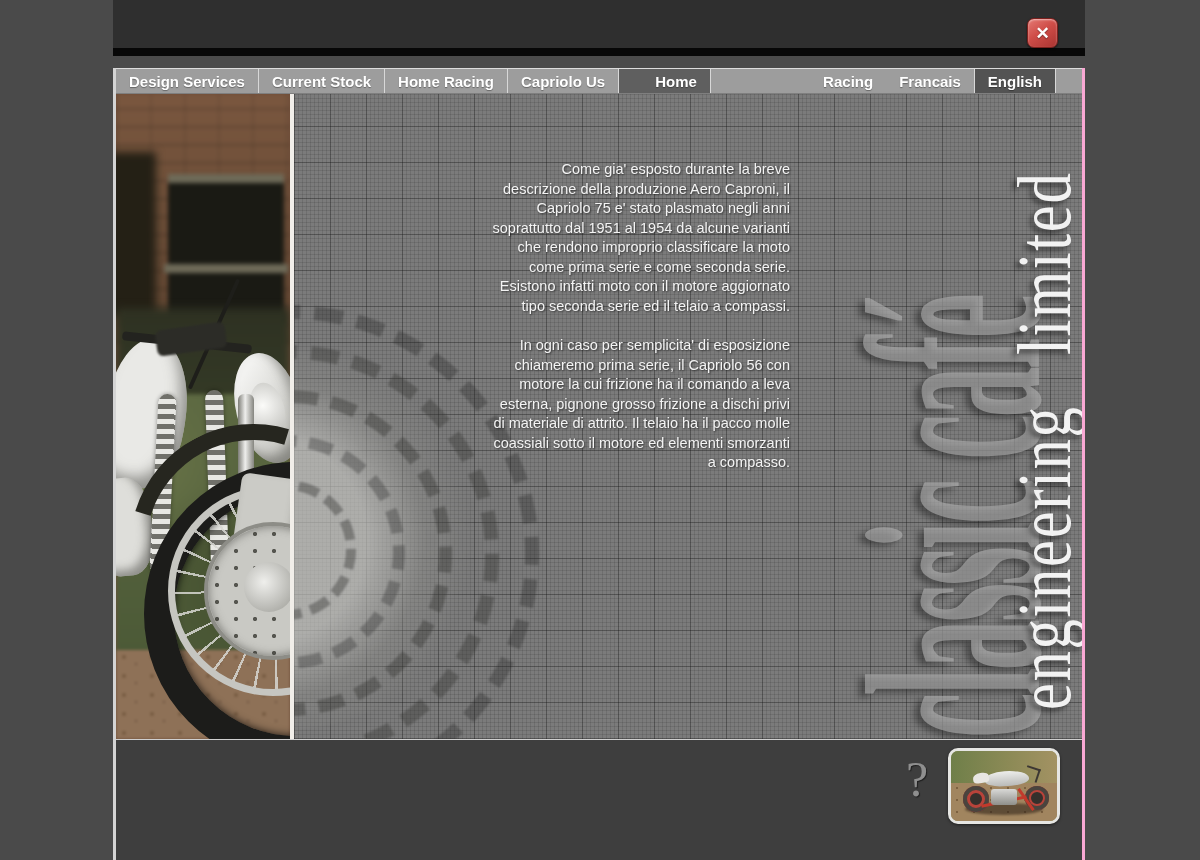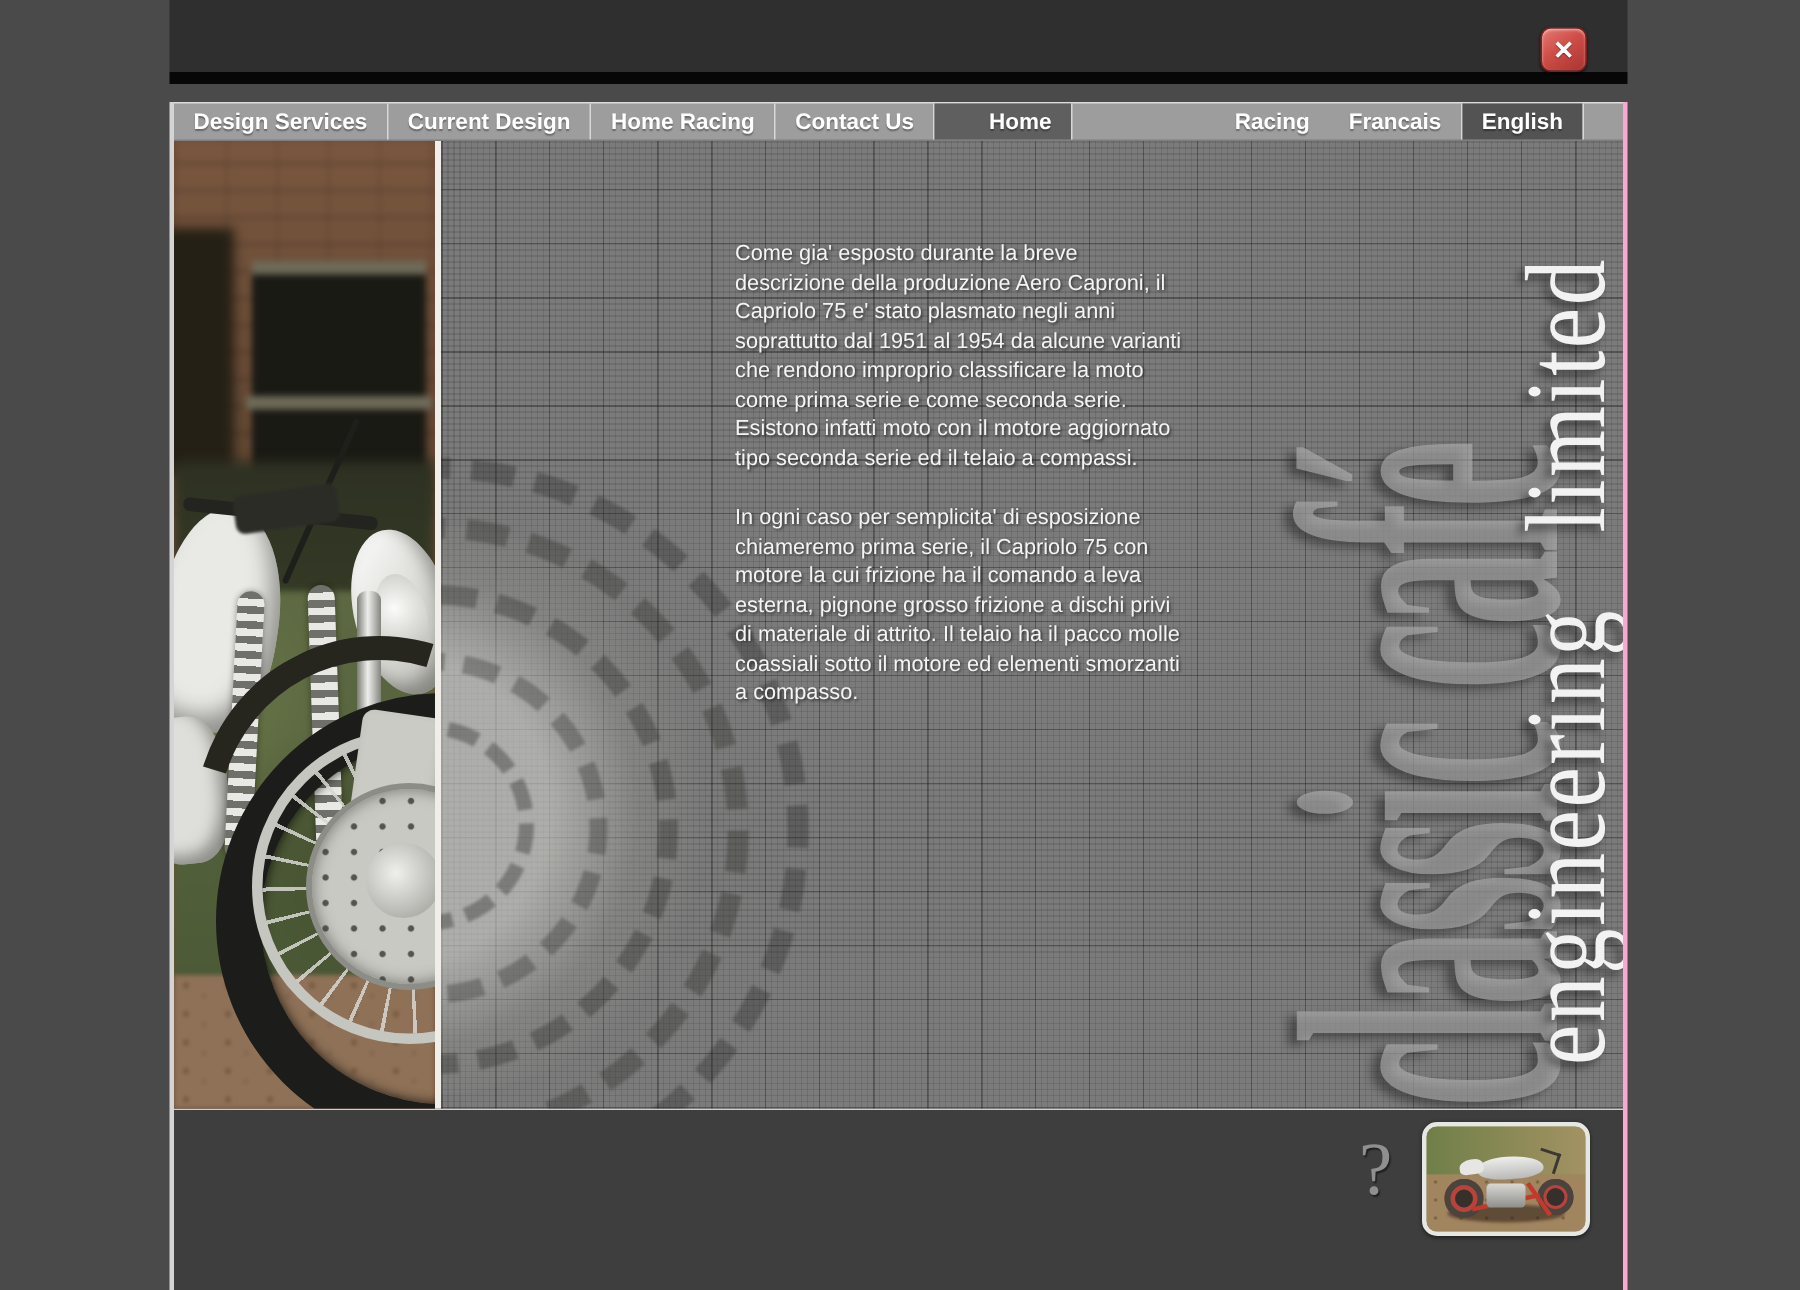--- a/index.html
+++ b/index.html
@@ -120,21 +120,21 @@
   .ring{position:absolute;border-radius:50%;border-style:dashed;}
   .r1{left:191px;top:190px;width:120px;height:120px;border-width:10px;border-color:rgba(50,50,48,.40);transform:rotate(12deg);}
   .r2{left:146px;top:145px;width:210px;height:210px;border-width:12px;border-color:rgba(60,60,58,.38);transform:rotate(-8deg);}
   .r3{left:101px;top:100px;width:300px;height:300px;border-width:13px;border-color:rgba(45,45,43,.36);transform:rotate(30deg);}
   .r4{left:56px;top:55px;width:390px;height:390px;border-width:14px;border-color:rgba(55,55,53,.40);transform:rotate(-18deg);}
   .r5{left:16px;top:15px;width:470px;height:470px;border-width:14px;border-color:rgba(40,40,38,.34);transform:rotate(6deg);}
 
   
   .copy{position:absolute;left:196px;top:66px;width:300px;color:#f4f4f4;
     font-size:14.5px;line-height:19.5px;text-shadow:1px 1px 2px rgba(0,0,0,.55);}
-  .copy p{margin:0 0 20px 0;}
+  .copy p{margin:0 0 20px 0;text-align:right;}
 
   
   .watermark{
     position:absolute;left:536px;top:644px;width:1700px;height:250px;
     transform:rotate(-90deg) scaleX(.41);transform-origin:0 0;
     font-family:"Liberation Serif",serif;font-weight:bold;font-size:250px;line-height:250px;
     letter-spacing:-8px;color:rgba(178,178,178,.60);
     text-shadow:-9px -6px 10px rgba(25,25,25,.45);white-space:nowrap;}
   .subtitle{
     position:absolute;left:711px;top:616px;width:1000px;height:80px;
@@ -180,25 +180,25 @@
     <div class="close-btn">✕</div>
   </div>
 
   <div class="blackstrip"></div>
 
   <div class="frame">
 
     <div class="nav">
       <div class="nav-item">Design Services</div>
       <div class="nav-sep"></div>
-      <div class="nav-item">Current Design</div>
+      <div class="nav-item">Current Stock</div>
       <div class="nav-sep"></div>
       <div class="nav-item">Home Racing</div>
       <div class="nav-sep"></div>
-      <div class="nav-item">Contact Us</div>
+      <div class="nav-item">Capriolo Us</div>
       <div class="nav-sep"></div>
       <div class="nav-item active">Home</div>
       <div class="nav-sep"></div>
 
       <div class="nav-right">
         <div class="nav-item">Racing</div>
         <div class="nav-item">Francais</div>
         <div class="nav-sep"></div>
         <div class="nav-item selected-lang">English</div>
         <div class="nav-sep"></div>
@@ -239,21 +239,21 @@
           <div class="blob"></div>
           <div class="ring r5"></div>
           <div class="ring r4"></div>
           <div class="ring r3"></div>
           <div class="ring r2"></div>
           <div class="ring r1"></div>
         </div>
 
         <div class="copy">
           <p>Come gia' esposto durante la breve descrizione della produzione Aero Caproni, il Capriolo 75 e' stato plasmato negli anni soprattutto dal 1951 al 1954 da alcune varianti che rendono improprio classificare la moto come prima serie e come seconda serie. Esistono infatti moto con il motore aggiornato tipo seconda serie ed il telaio a compassi.</p>
-          <p>In ogni caso per semplicita' di esposizione chiameremo prima serie, il Capriolo 75 con motore la cui frizione ha il comando a leva esterna, pignone grosso frizione a dischi privi di materiale di attrito. Il telaio ha il pacco molle coassiali sotto il motore ed elementi smorzanti a compasso.</p>
+          <p>In ogni caso per semplicita' di esposizione chiameremo prima serie, il Capriolo 56 con motore la cui frizione ha il comando a leva esterna, pignone grosso frizione a dischi privi di materiale di attrito. Il telaio ha il pacco molle coassiali sotto il motore ed elementi smorzanti a compasso.</p>
         </div>
 
         <div class="watermark">classic café</div>
         <div class="subtitle">engineering limited</div>
       </div>
     </div>
 
     <div class="bottombar">
       <div class="help-mark">?</div>
       <div class="thumb">

